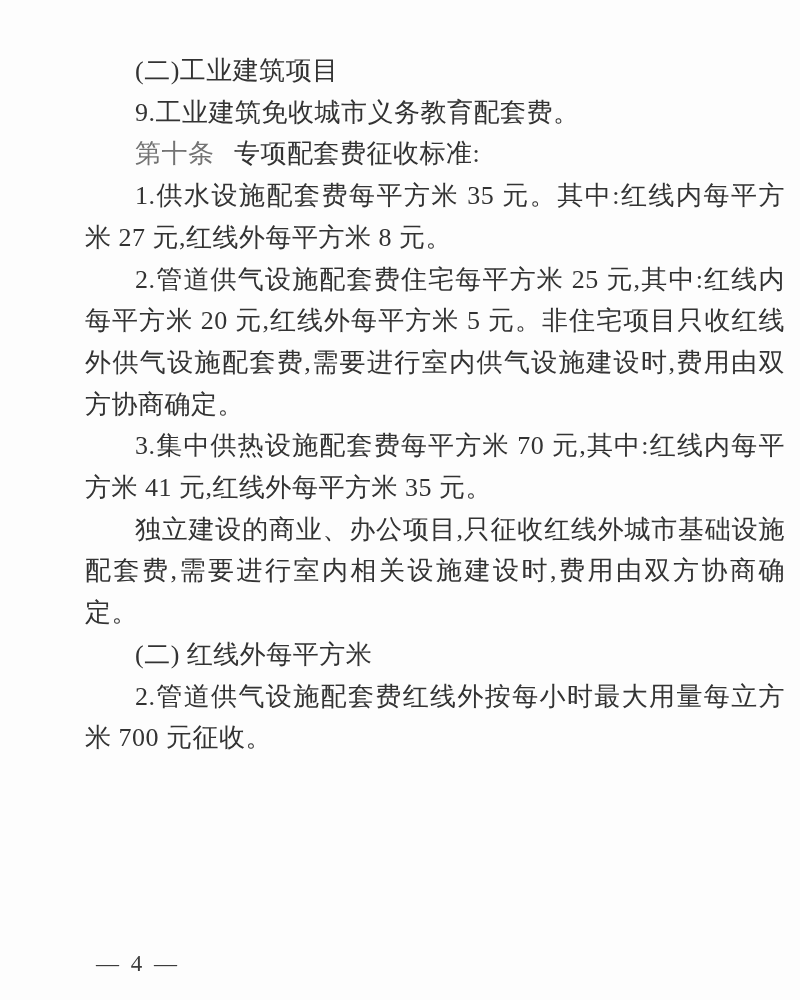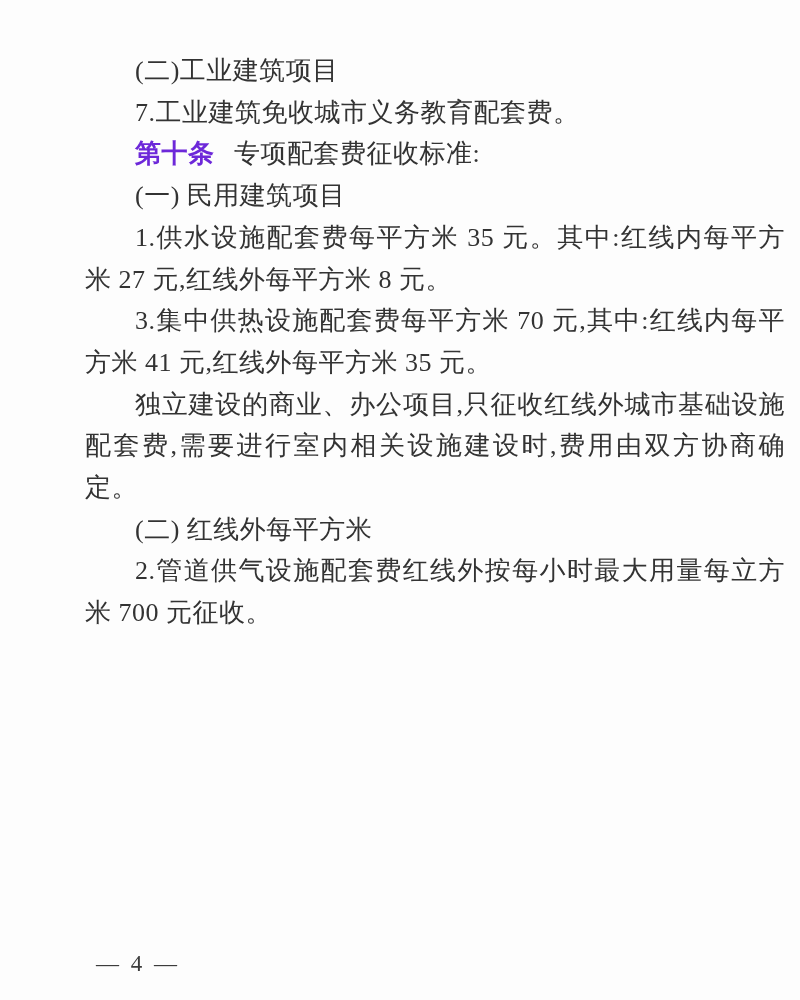--- a/index.html
+++ b/index.html
@@ -26,22 +26,22 @@
     text-align: justify;
     letter-spacing: 0.5px;
   }
   .body-text p {
     margin: 0;
     padding: 0;
     text-indent: 50px;
     word-break: break-all;
   }
   .article-term {
-    font-weight: bold;
-    color: #6d28d9;
+    font-weight: normal;
+    color: #737373;
     margin-right: 0.75em;
   }
   .page-number {
     position: absolute;
     left: 96px;
     top: 950px;
     font-size: 23px;
     line-height: 28px;
     color: #3c3c3c;
     letter-spacing: 3px;
@@ -50,30 +50,30 @@
 </style>
 </head>
 <body>
 
 <div class="page">
 
   <div class="body-text">
     <p>(二)工业建筑项目</p>
 
 
-    <p>7.工业建筑免收城市义务教育配套费。</p>
+    <p>9.工业建筑免收城市义务教育配套费。</p>
 
     <p>
       <span class="article-term">第十条</span><span>专项配套费征收标准:</span>
     </p>
 
-    <p>(一) 民用建筑项目</p>
 
     <p>1.供水设施配套费每平方米 35 元。其中:红线内每平方米 27 元,红线外每平方米 8 元。</p>
 
+    <p>2.管道供气设施配套费住宅每平方米 25 元,其中:红线内每平方米 20 元,红线外每平方米 5 元。非住宅项目只收红线外供气设施配套费,需要进行室内供气设施建设时,费用由双方协商确定。</p>
 
     <p>3.集中供热设施配套费每平方米 70 元,其中:红线内每平方米 41 元,红线外每平方米 35 元。</p>
 
     <p>独立建设的商业、办公项目,只征收红线外城市基础设施配套费,需要进行室内相关设施建设时,费用由双方协商确定。</p>
 
     <p>(二) 红线外每平方米</p>
 
 
     <p>2.管道供气设施配套费红线外按每小时最大用量每立方米 700 元征收。</p>
 

